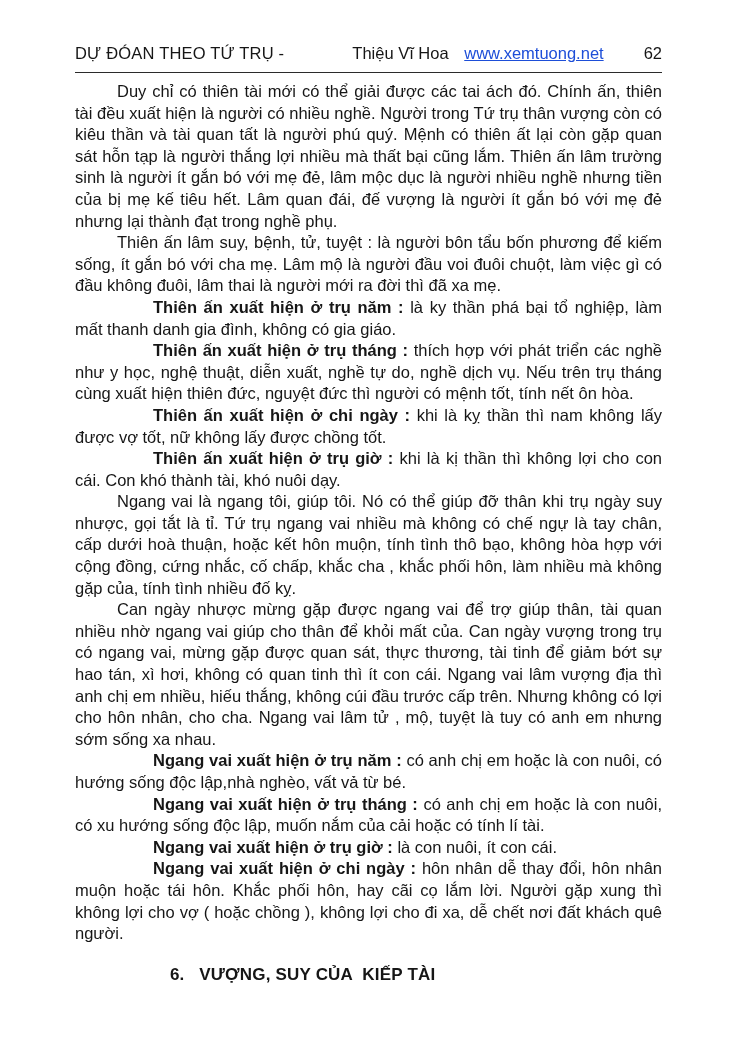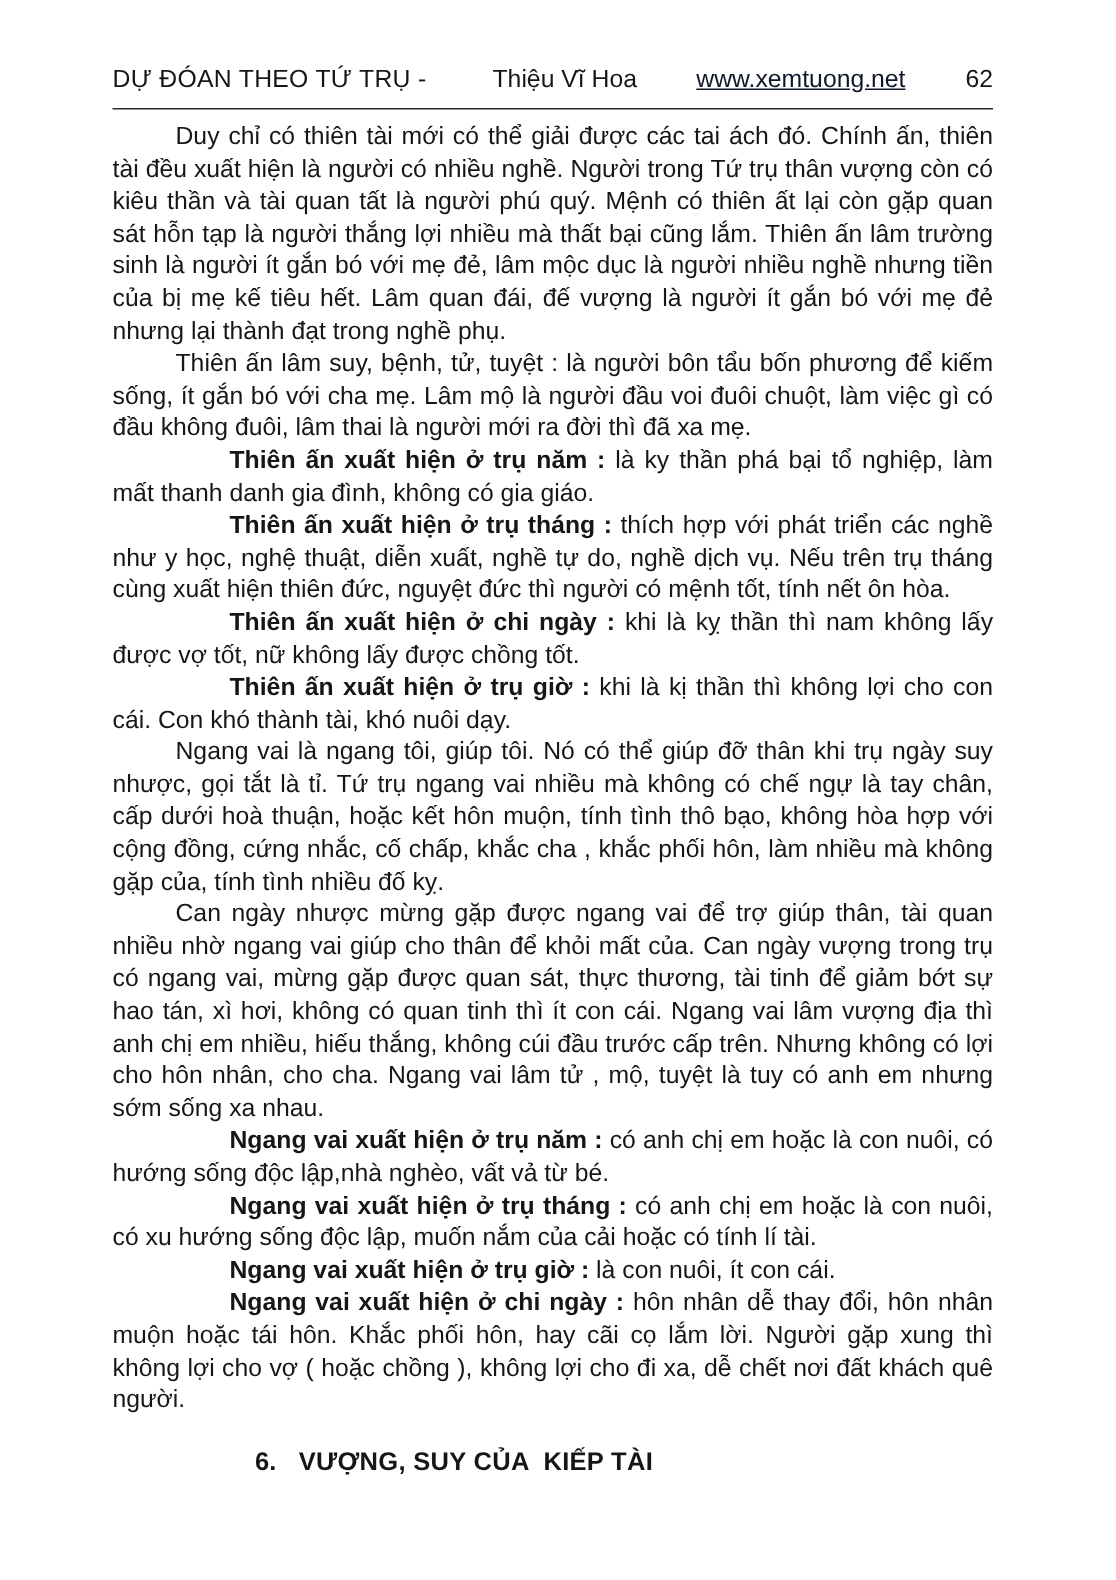--- a/index.html
+++ b/index.html
@@ -15,23 +15,23 @@
   }
   .inner { margin: 0 70px 0 75px; }
   .header {
     display: flex;
     align-items: baseline;
     padding-top: 44px;
     font-size: 16.5px;
     white-space: nowrap;
   }
   .h-title { letter-spacing: 0.2px; }
-  .h-author { margin-left: 44px; }
+  .h-author { margin-left: 68px; }
   .h-spacer { flex: 1; }
-  .h-site { text-decoration: underline; color: #0f172a; cursor: pointer; }
+  .h-site { text-decoration: underline; color: #1d4ed8; cursor: pointer; }
   .h-page { margin-left: 40px; }
   .header-rule {
     border: none;
     border-top: 1.6px solid #2b2b2b;
     margin: 9px 0 0 0;
   }
   .content {
     padding-top: 8px;
     font-size: 16.5px;
     line-height: 21.6px;

